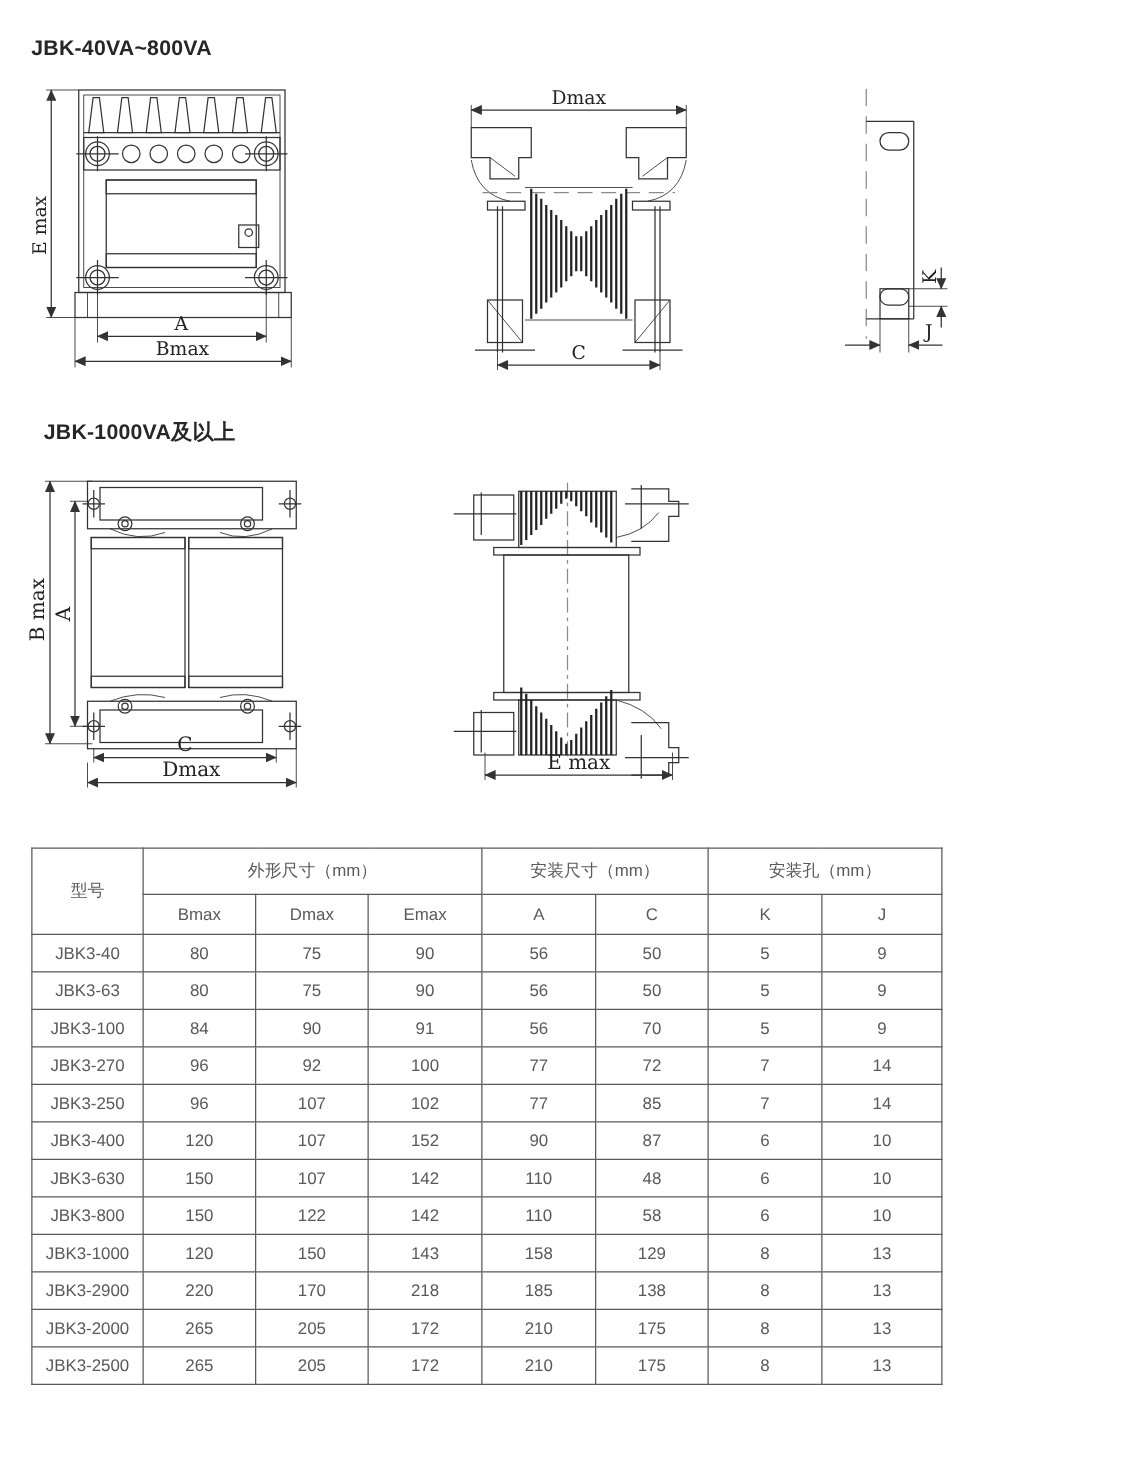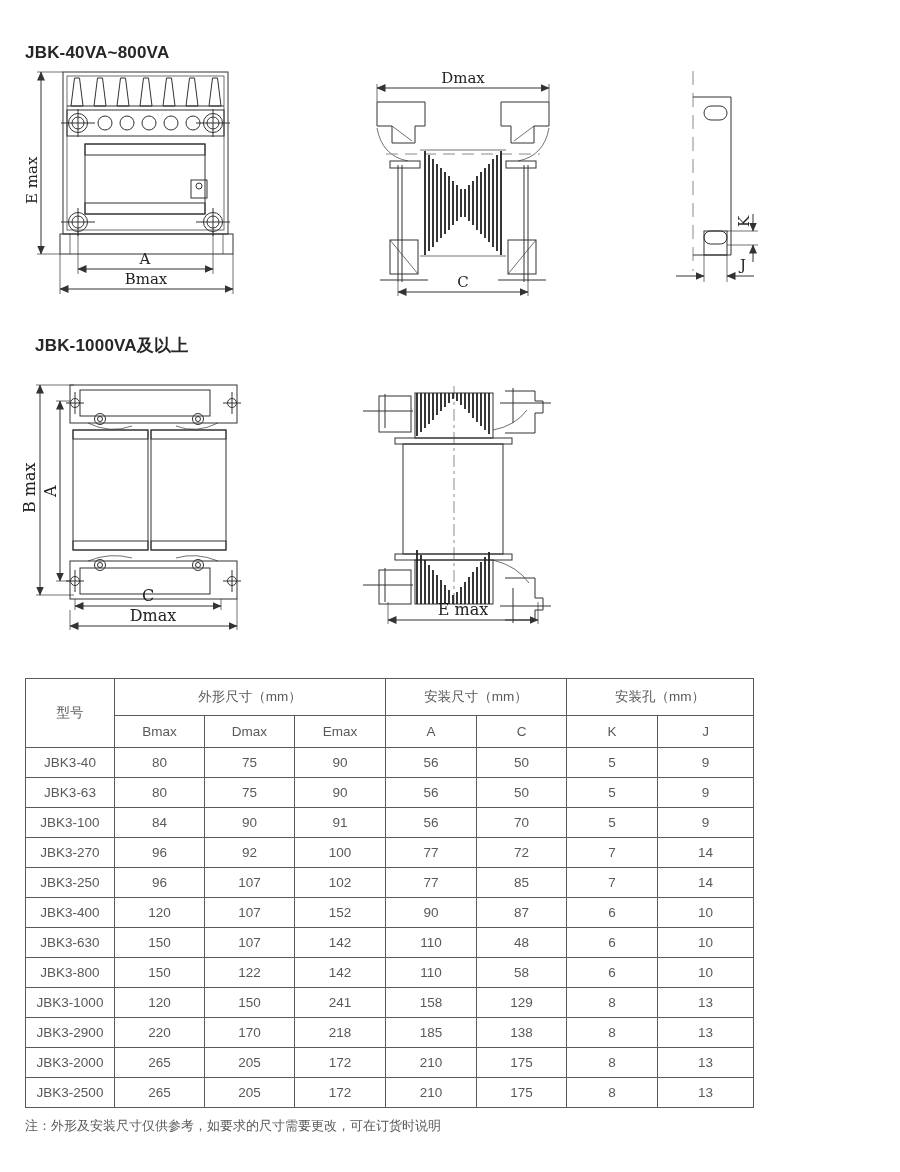--- a/index.html
+++ b/index.html
@@ -1,20 +1,20 @@
 <!DOCTYPE html>
 <html><head>
 <meta charset="utf-8">
 <style>
   html,body{margin:0;padding:0;background:#fff;}
   .page{position:relative;width:900px;height:1172px;background:#fff;overflow:hidden;
         font-family:"Liberation Sans","DejaVu Sans",sans-serif;}
   .sec-title{position:absolute;left:25px;font-size:17px;font-weight:bold;color:#262626;
              letter-spacing:.2px;white-space:nowrap;}
-  #title1{top:43px;text-align:center;}
+  #title1{top:29px;text-align:center;}
   #title2{top:334px;margin-left:10px;}
   .fig{position:absolute;}
   #fig1{left:25px;top:62px;}
   #fig2{left:368px;top:66px;}
   #fig3{left:660px;top:64px;}
   #fig4{left:18px;top:378px;}
   #fig5{left:355px;top:378px;}
   svg{display:block;}
   svg .ln{stroke:#333;fill:none;stroke-width:1;}
   svg .thin{stroke:#333;fill:none;stroke-width:.7;}
@@ -380,21 +380,21 @@
       <td>142</td>
       <td>110</td>
       <td>58</td>
       <td>6</td>
       <td>10</td>
     </tr>
     <tr>
       <td>JBK3-1000</td>
       <td>120</td>
       <td>150</td>
-      <td>241</td>
+      <td>143</td>
       <td>158</td>
       <td>129</td>
       <td>8</td>
       <td>13</td>
     </tr>
     <tr>
       <td>JBK3-2900</td>
       <td>220</td>
       <td>170</td>
       <td>218</td>
@@ -419,15 +419,14 @@
       <td>205</td>
       <td>172</td>
       <td>210</td>
       <td>175</td>
       <td>8</td>
       <td>13</td>
     </tr>
   </tbody>
     </table>
 
-  <div class="note">注：外形及安装尺寸仅供参考，如要求的尺寸需要更改，可在订货时说明</div>
 
 </div>
 
 </body></html>

